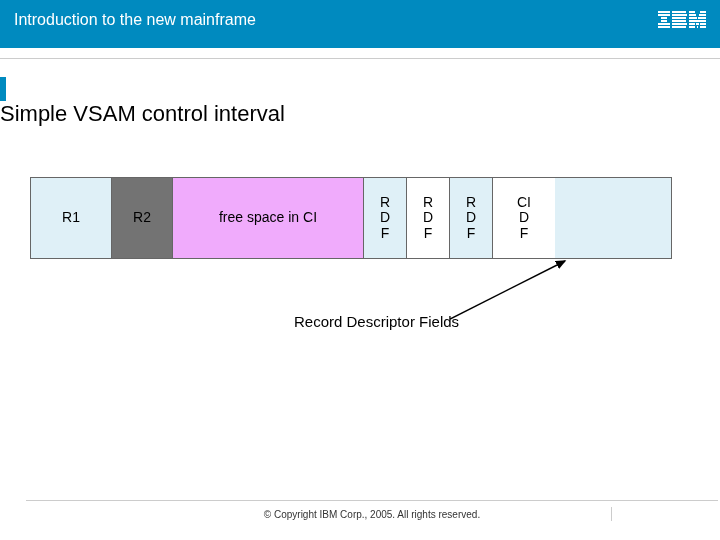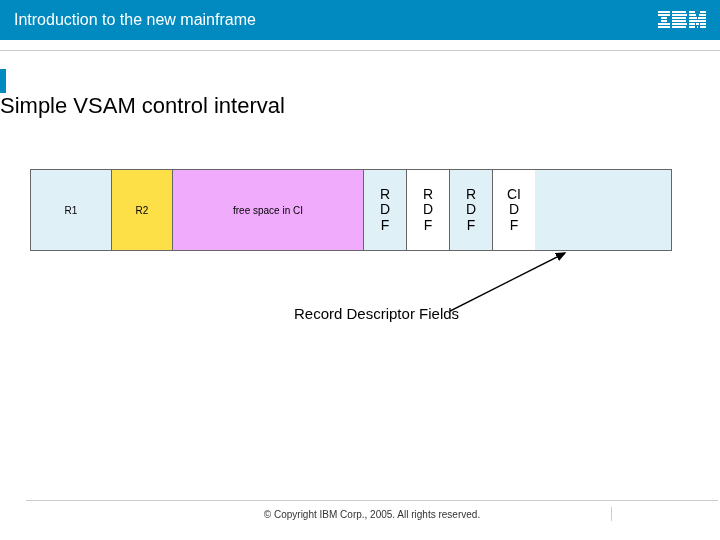--- a/index.html
+++ b/index.html
@@ -11,21 +11,21 @@
     background: #fff;
     color: #000;
     overflow: hidden;
   }
   .header {
     background: #008abf;
     height: 40px;
     display: flex;
     align-items: center;
     justify-content: space-between;
-    padding: 0 14px 0 14px;
+    padding: 0 14px 8px 14px;
     color: #fff;
   }
   .header-title {
     font-size: 16px;
     font-weight: 400;
   }
   .ibm-logo {
     display: flex;
     gap: 2px;
     align-items: center;
@@ -64,33 +64,33 @@
     border: 1px solid #666;
     height: 80px;
     background: #dff0f7;
     width: 640px;
   }
   .cell {
     border-right: 1px solid #666;
     display: flex;
     align-items: center;
     justify-content: center;
-    font-size: 10px;
+    font-size: 14px;
     text-align: center;
     line-height: 1.1;
     background: #dff0f7;
   }
   .cell:last-child { border-right: none; }
   .cell.plain { background: #fff; }
   .cell-r1   { width: 80px; }
-  .cell-r2   { width: 60px; background:#fde047; }
+  .cell-r2   { width: 60px; background:#737373; }
   .cell-r3   { width: 90px; }
   .cell-free { width: 190px; background:#f0abfc; }
   .cell-rdf  { width: 42px; }
-  .cell-cidf { width: 42px; }
+  .cell-cidf { width: 62px; }
   .vert { flex-direction: column; font-size:14px; }
   .arrow-svg {
     position: absolute;
     left: 420px;
     top: 80px;
     pointer-events: none;
   }
   .rdf-label {
     position: absolute;
     left: 264px;

